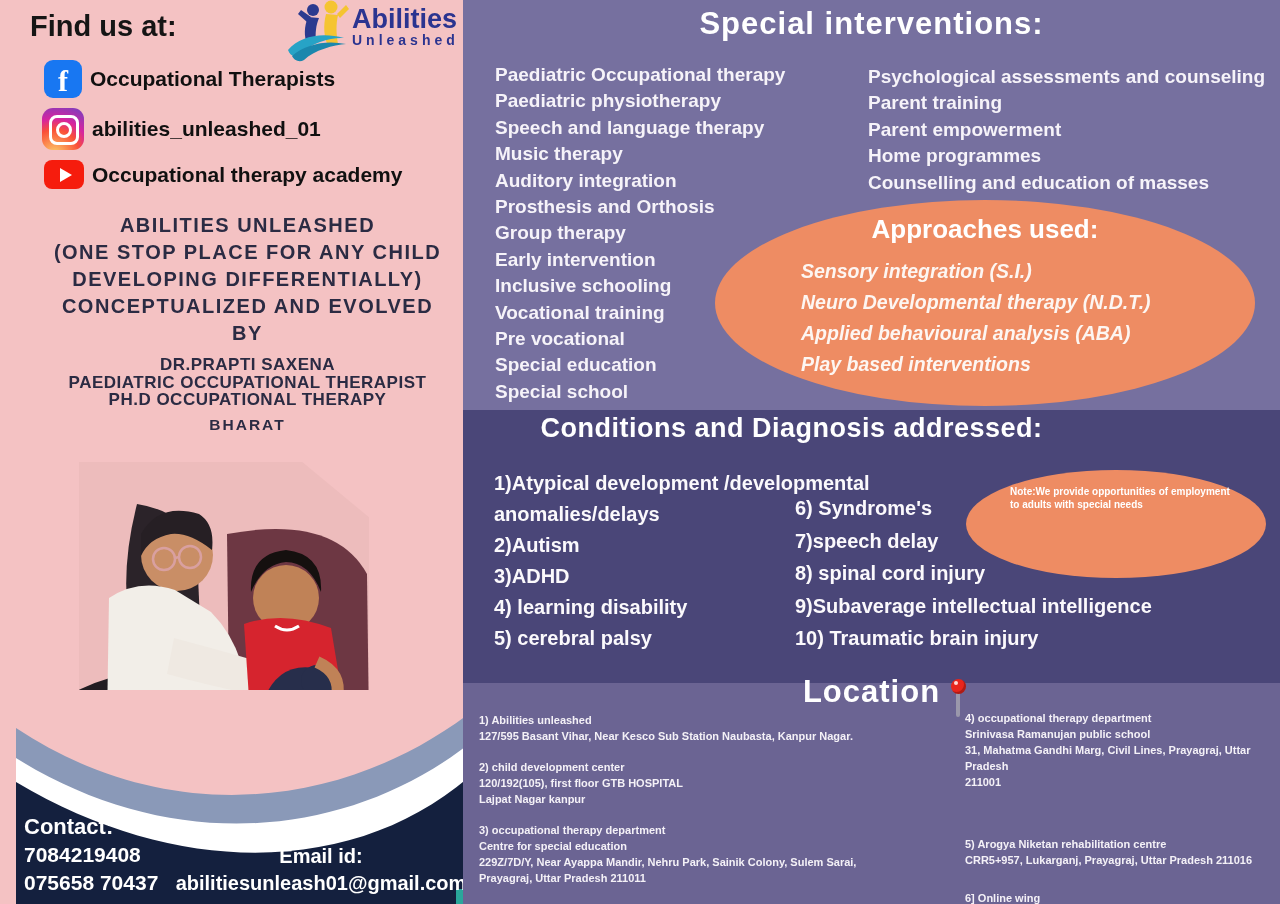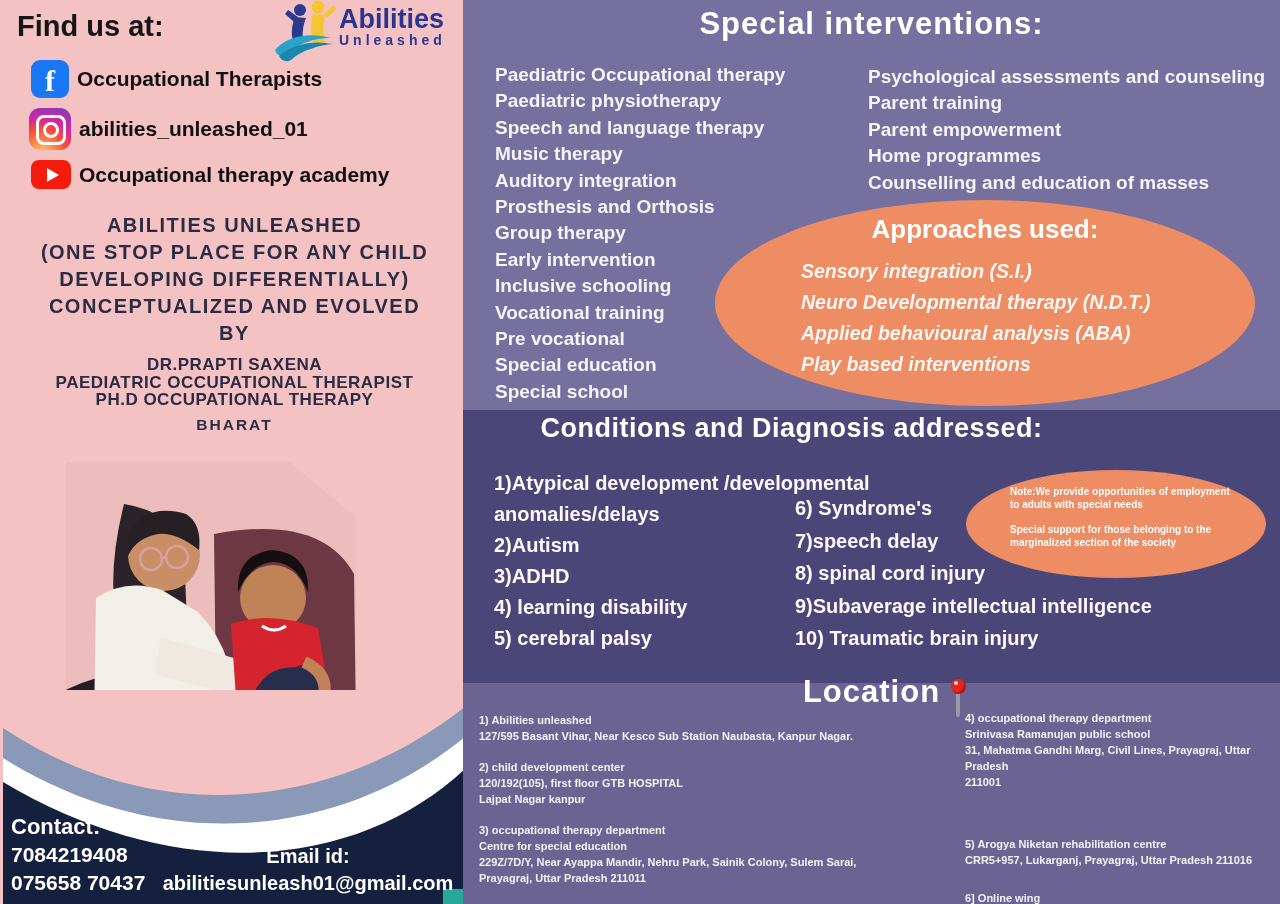--- a/index.html
+++ b/index.html
@@ -1,21 +1,21 @@
 <!DOCTYPE html>
 <html><head>
 <meta charset="utf-8">
 <style>
   html,body { margin:0; padding:0; background:#888; }
   #poster {
     position:relative; width:1280px; height:904px; overflow:hidden;
     font-family:"Liberation Sans", sans-serif; background:#f4c2c3;
   }
   
-  .left-panel  { position:absolute; left:3px;   top:0;     width:463px; height:728px; background:#f4c2c3; }
+  .left-panel  { position:absolute; left:16px;   top:0;     width:463px; height:728px; background:#f4c2c3; }
   .right-top   { position:absolute; left:463px; top:0;   width:817px; height:412px; background:#76709f; }
   .right-mid   { position:absolute; left:463px; top:410px; width:817px; height:273px; background:#4a4678; }
   .right-bot   { position:absolute; left:463px; top:683px; width:817px; height:221px; background:#6b6493; }
 
   
   .find-us { position:absolute; left:14px; top:10px; font-size:29px; font-weight:bold; color:#151515; }
 
   .logo { position:absolute; left:270px; top:0; display:flex; align-items:flex-start; }
   .logo-text { margin-left:2px; margin-top:6px; color:#2b3490; }
   .logo-title { font-size:27px; font-weight:bold; line-height:26px; }
@@ -270,21 +270,20 @@
       <div>7)speech delay</div>
       <div>8) spinal cord injury</div>
       <div>9)Subaverage intellectual intelligence</div>
       <div>10) Traumatic brain injury</div>
     </div>
 
   <div class="note-ellipse">
     <div class="note-text">
 
     <div>Note:We provide opportunities of employment to adults with special needs</div>
-        <div>Special support for those belonging to the marginalized section of the society</div>
       </div>
   </div>
 
   <div class="loc-heading">Location</div>
   <div class="pin">
     <div class="stem"></div>
       <div class="head"></div>
       <div class="glint"></div>
   </div>
 

